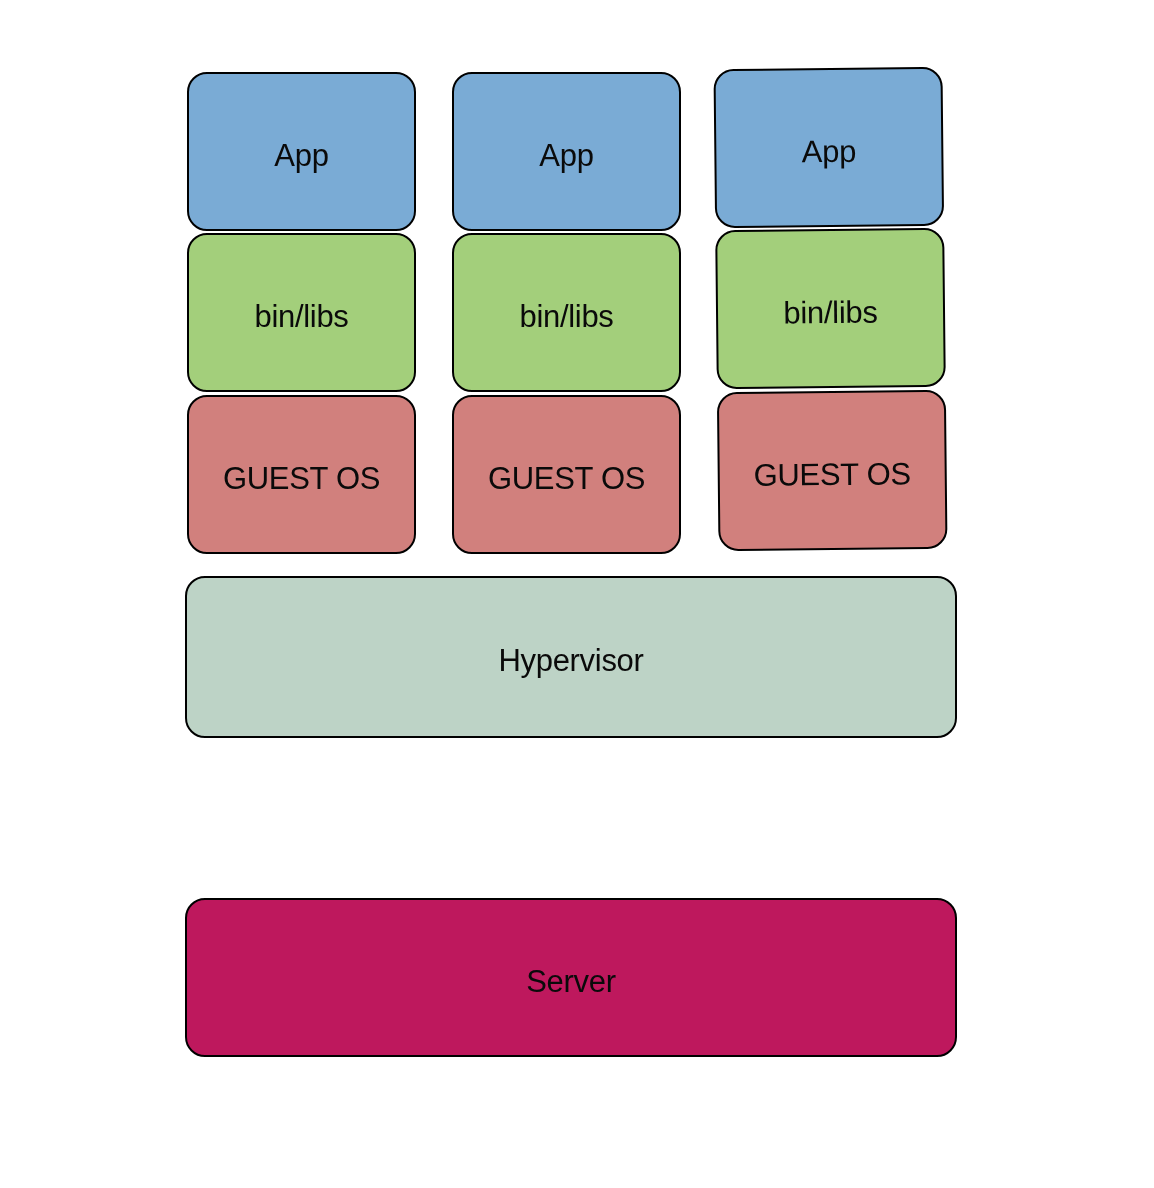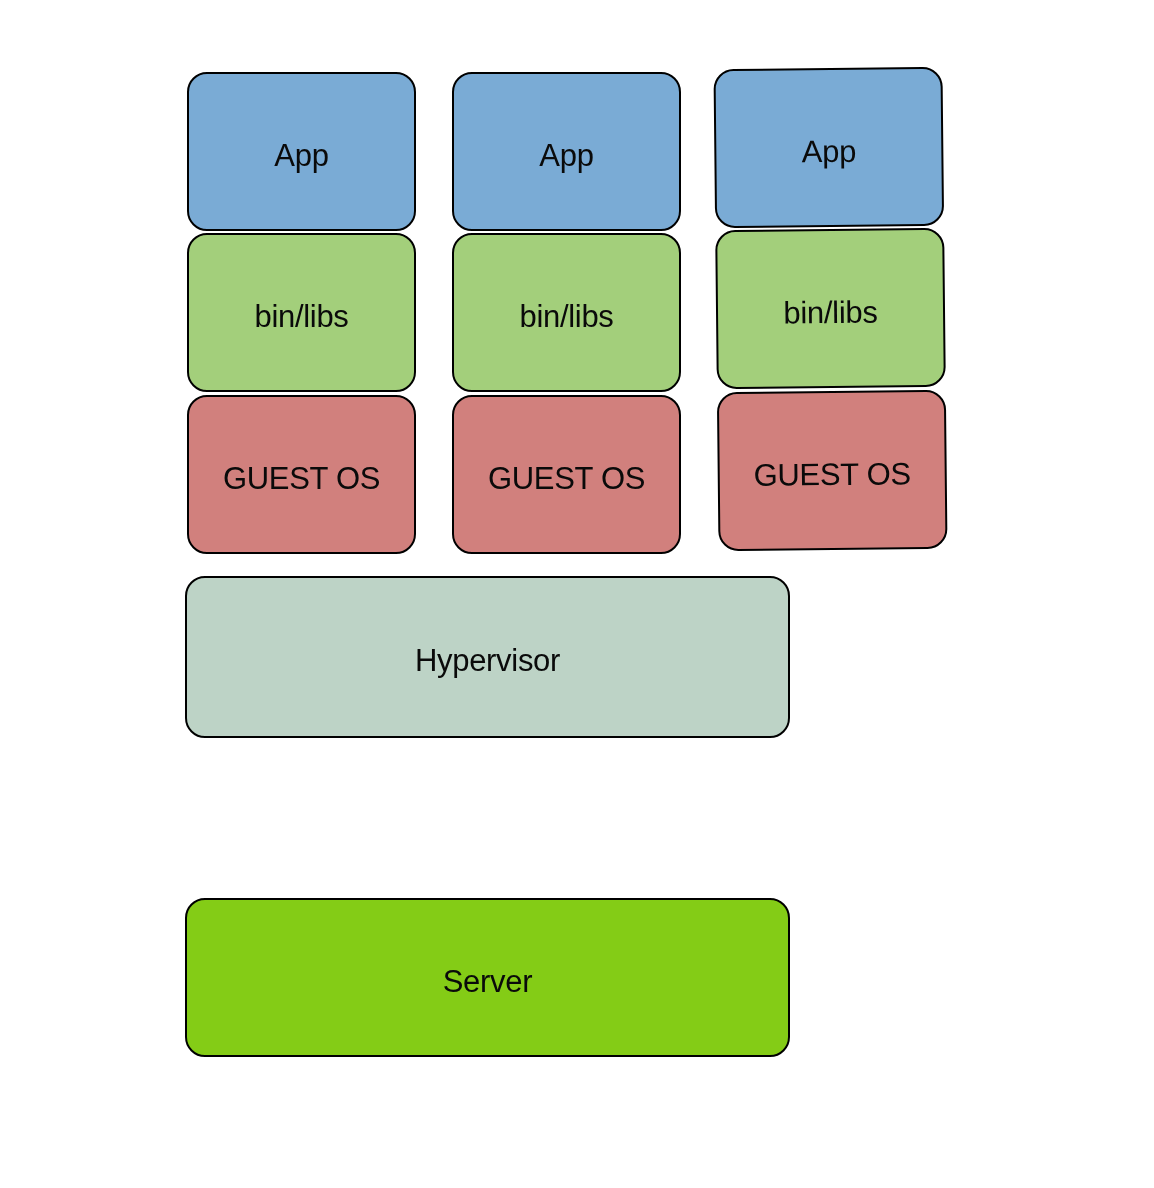--- a/index.html
+++ b/index.html
@@ -35,21 +35,21 @@
     height: 482px;
     top: 72px;
   }
   .vm-col .box { left: 0; width: 229px; height: 159px; }
   .vm-col .cell-app     { top: 0; }
   .vm-col .cell-binlibs { top: 161px; }
   .vm-col .cell-guestos { top: 323px; }
   .col-1 { left: 187px; }
   .col-2 { left: 452px; }
   .col-3 { left: 716px; top: 68px; transform: rotate(-0.6deg); }
-  .layer { left: 185px; width: 605px; text-align: center; }
+  .layer { left: 185px; width: 772px; text-align: center; }
   .layer-hypervisor { top: 576px; height: 162px; }
   .layer-hostos     { top: 738px; height: 160px; }
   .layer-server     { top: 898px; height: 159px; }
   .label { display: inline-block; }
 </style>
 </head>
 <body>
 
 <div class="canvas">
 
@@ -85,17 +85,17 @@
       <span class="label">bin/libs</span>
     </div>
     <div class="box cell-guestos" style="background-color: rgb(209, 128, 125);">
       <span class="label">GUEST OS</span>
     </div>
   </div>
 
   <div class="box layer layer-hypervisor" style="background-color: rgb(189, 211, 198);">
     <span class="label">Hypervisor</span>
   </div>
-  <div class="box layer layer-server" style="background-color: #84cc16;">
+  <div class="box layer layer-server" style="background-color: #be185d;">
     <span class="label">Server</span>
   </div>
 
 </div>
 
 </body></html>

